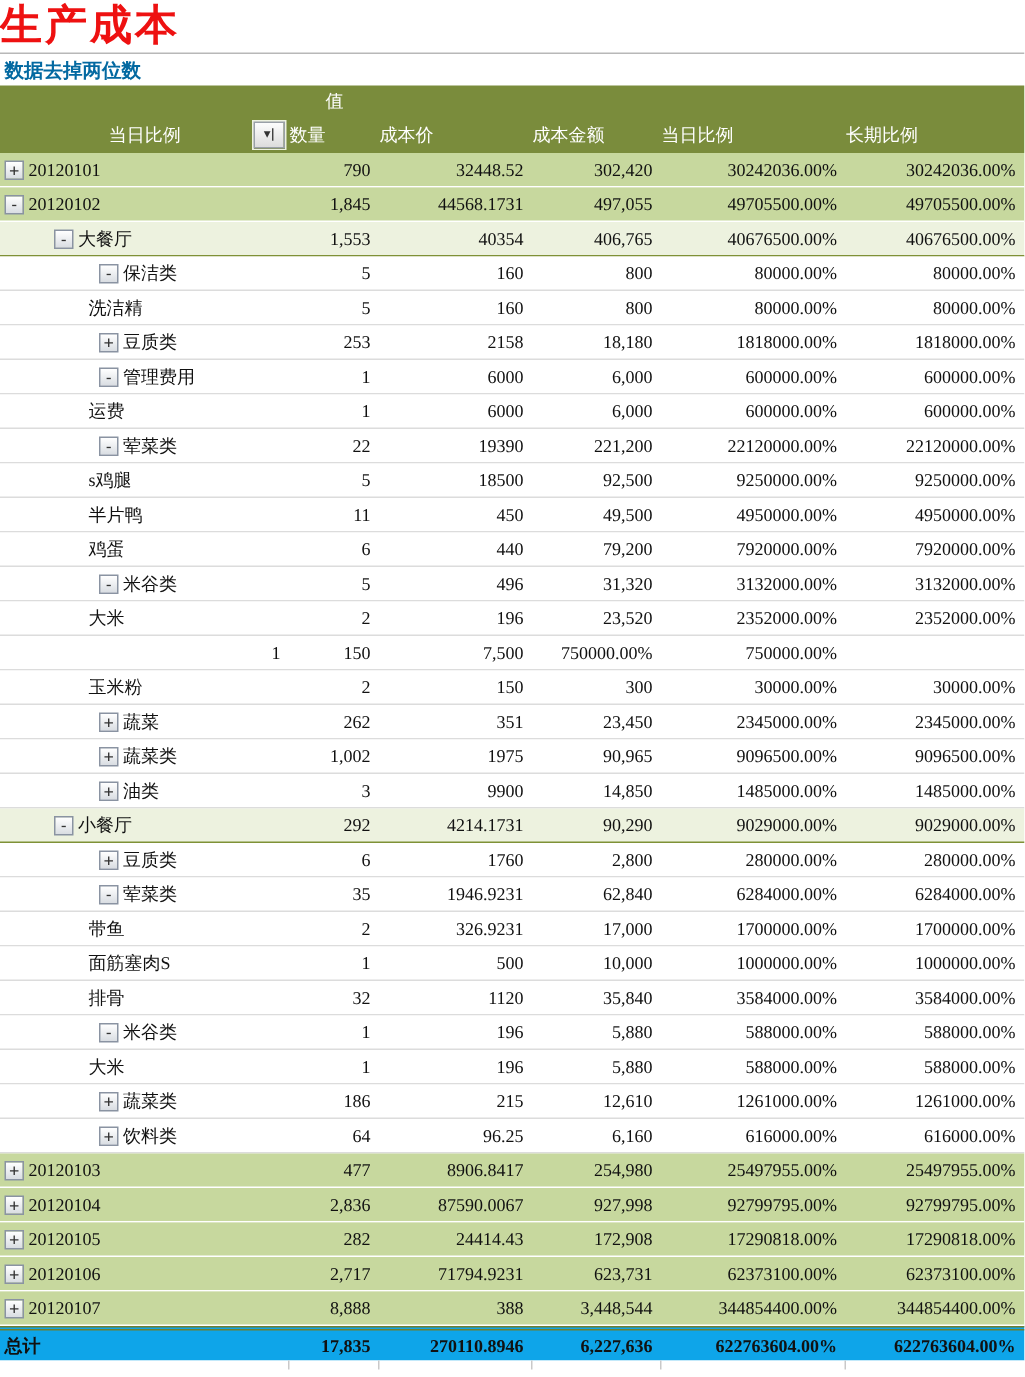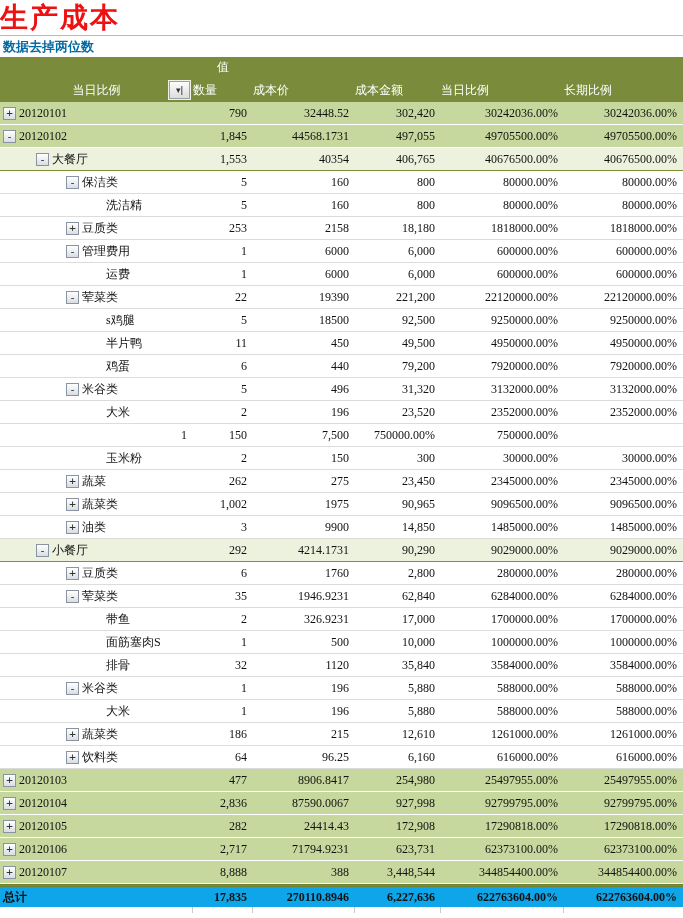--- a/index.html
+++ b/index.html
@@ -71,21 +71,21 @@
   .r-total { background:#0ea5e9; border-top:3px double #6e7f30; font-weight:bold; }
   .label-cell {
     display:flex; align-items:center;
     height:100%;
     overflow:hidden;
     white-space:nowrap;
   }
   .lv0 { padding-left:3px; }
   .lv1 { padding-left:36px; }
   .lv2 { padding-left:66px; }
-  .lv3 { padding-left:106px; }
+  .lv3 { padding-left:59px; }
   .expander {
     width:13px; height:13px;
     margin-right:3px;
     flex:0 0 13px;
     border:1px solid #8a93a2;
     background:linear-gradient(#ffffff,#d9dde2);
     color:#333;
     font-family:"DejaVu Sans Mono",monospace;
     font-size:11px; line-height:11px;
     text-align:center;
@@ -308,21 +308,21 @@
         <div class="num-cell">300</div>
         <div class="num-cell">30000.00%</div>
         <div class="num-cell">30000.00%</div>
       </div>
       <div class="grid-row row r-item">
         <div class="label-cell lv2">
           <span class="expander">+</span>
           <span>蔬菜</span>
         </div>
         <div class="num-cell">262</div>
-        <div class="num-cell">275</div>
+        <div class="num-cell">351</div>
         <div class="num-cell">23,450</div>
         <div class="num-cell">2345000.00%</div>
         <div class="num-cell">2345000.00%</div>
       </div>
       <div class="grid-row row r-item">
         <div class="label-cell lv2">
           <span class="expander">+</span>
           <span>蔬菜类</span>
         </div>
         <div class="num-cell">1,002</div>

